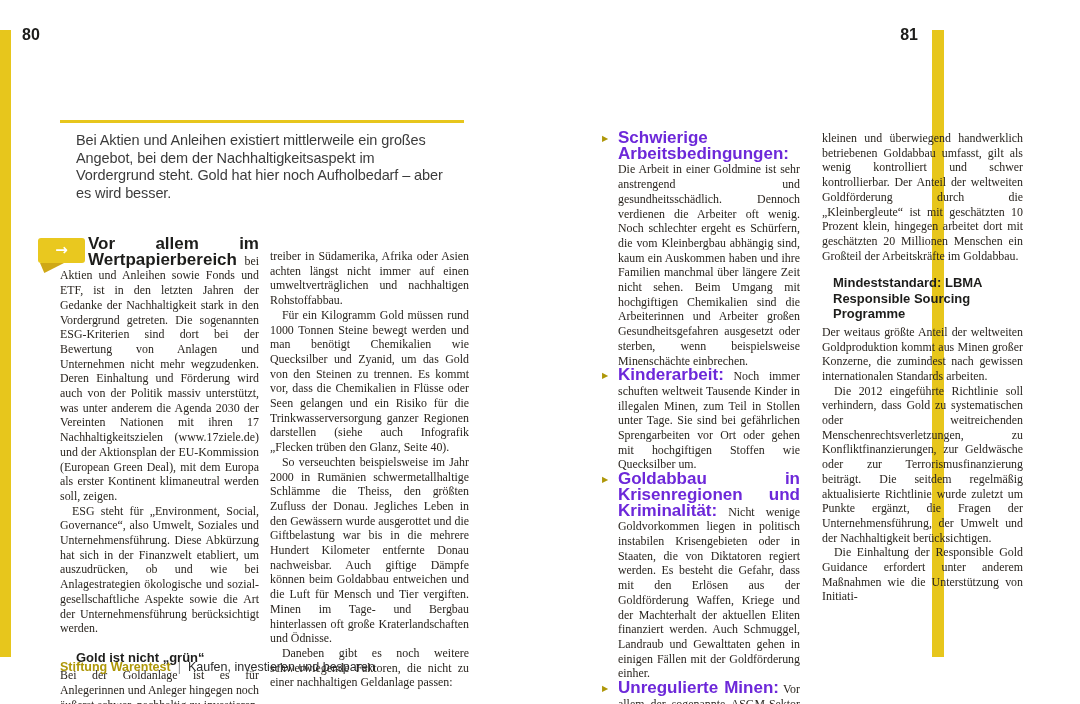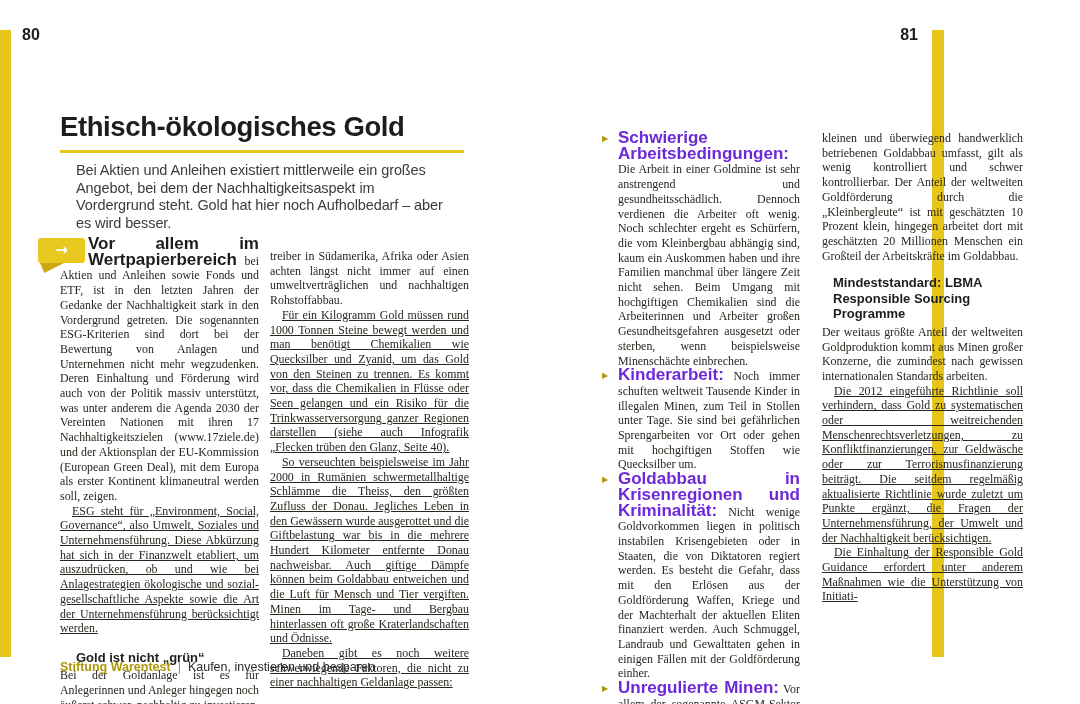--- a/index.html
+++ b/index.html
@@ -25,21 +25,21 @@
   .title-rule{height:3px;background:#e7c61c;margin-top:8px;}
   .subtitle{margin:9px 16px 0;font:14.5px/17.5px "Liberation Sans",sans-serif;color:#3c3c3c;letter-spacing:-0.1px;}
 
   
   .col{position:absolute;font:11.9px/14.7px "Liberation Serif",serif;color:#2a251f;text-align:justify;hyphens:auto;-webkit-hyphens:auto;}
   .c1{left:60px;top:237px;width:199px;}
   .c2{left:270px;top:249px;width:199px;}
   .c3{left:601px;top:131px;width:199px;}
   .c4{left:822px;top:131px;width:201px;}
   .col p{margin:0;}
-  .col p.ind{text-indent:12px;text-decoration:underline;}
+  .col p.ind{text-indent:12px;}
   .lead{font-family:"Liberation Sans",sans-serif;font-weight:bold;font-size:17px;color:#1d1d1b;}
   .subhead{font:bold 13px/15.5px "Liberation Sans",sans-serif;color:#1d1d1b;margin:14px 16px 3px;text-align:left;hyphens:none;}
   .subhead.sm{font-size:13px;margin:12px 11px 3px;}
 
   
   .bullet{position:relative;padding-left:17px;margin:0;}
   .marker{position:absolute;left:1px;top:1px;font-size:8px;color:#ae9708;font-family:"DejaVu Sans",sans-serif;}
   .blabel{font-family:"Liberation Sans",sans-serif;font-weight:bold;font-size:17px;color:#6d28d9;}
 
   
@@ -58,21 +58,20 @@
 
 <div class="spread">
 
   <div class="bar bar-left"></div>
   <div class="bar bar-right"></div>
 
   <div class="pagenum pn-left">80</div>
   <div class="pagenum pn-right">81</div>
 
   <div class="title-block">
-    <h1>Ethisch-ökologisches Gold</h1>
     <div class="title-rule"></div>
     <p class="subtitle">Bei Aktien und Anleihen existiert mittlerweile ein großes Angebot, bei dem der Nachhaltigkeitsaspekt im Vordergrund steht. Gold hat hier noch Aufholbedarf – aber es wird besser.</p>
   </div>
 
   <div class="tag-icon">
     <span class="arrow">→</span>
   </div>
 
   <div class="col c1">
     <p><span class="icon-spacer"></span><span class="lead">Vor allem im Wertpapierbereich</span><span> bei Aktien und Anleihen sowie Fonds und ETF, ist in den letzten Jahren der Gedanke der Nachhaltigkeit stark in den Vordergrund getreten. Die sogenannten ESG-Kriterien sind dort bei der Bewertung von Anlagen und Unternehmen nicht mehr wegzudenken. Deren Einhaltung und Förderung wird auch von der Politik massiv unterstützt, was unter anderem die Agenda 2030 der Vereinten Nationen mit ihren 17 Nachhaltigkeitszielen (www.17ziele.de) und der Aktionsplan der EU-Kommission (European Green Deal), mit dem Europa als erster Kontinent klimaneutral werden soll, zeigen.</span></p>

